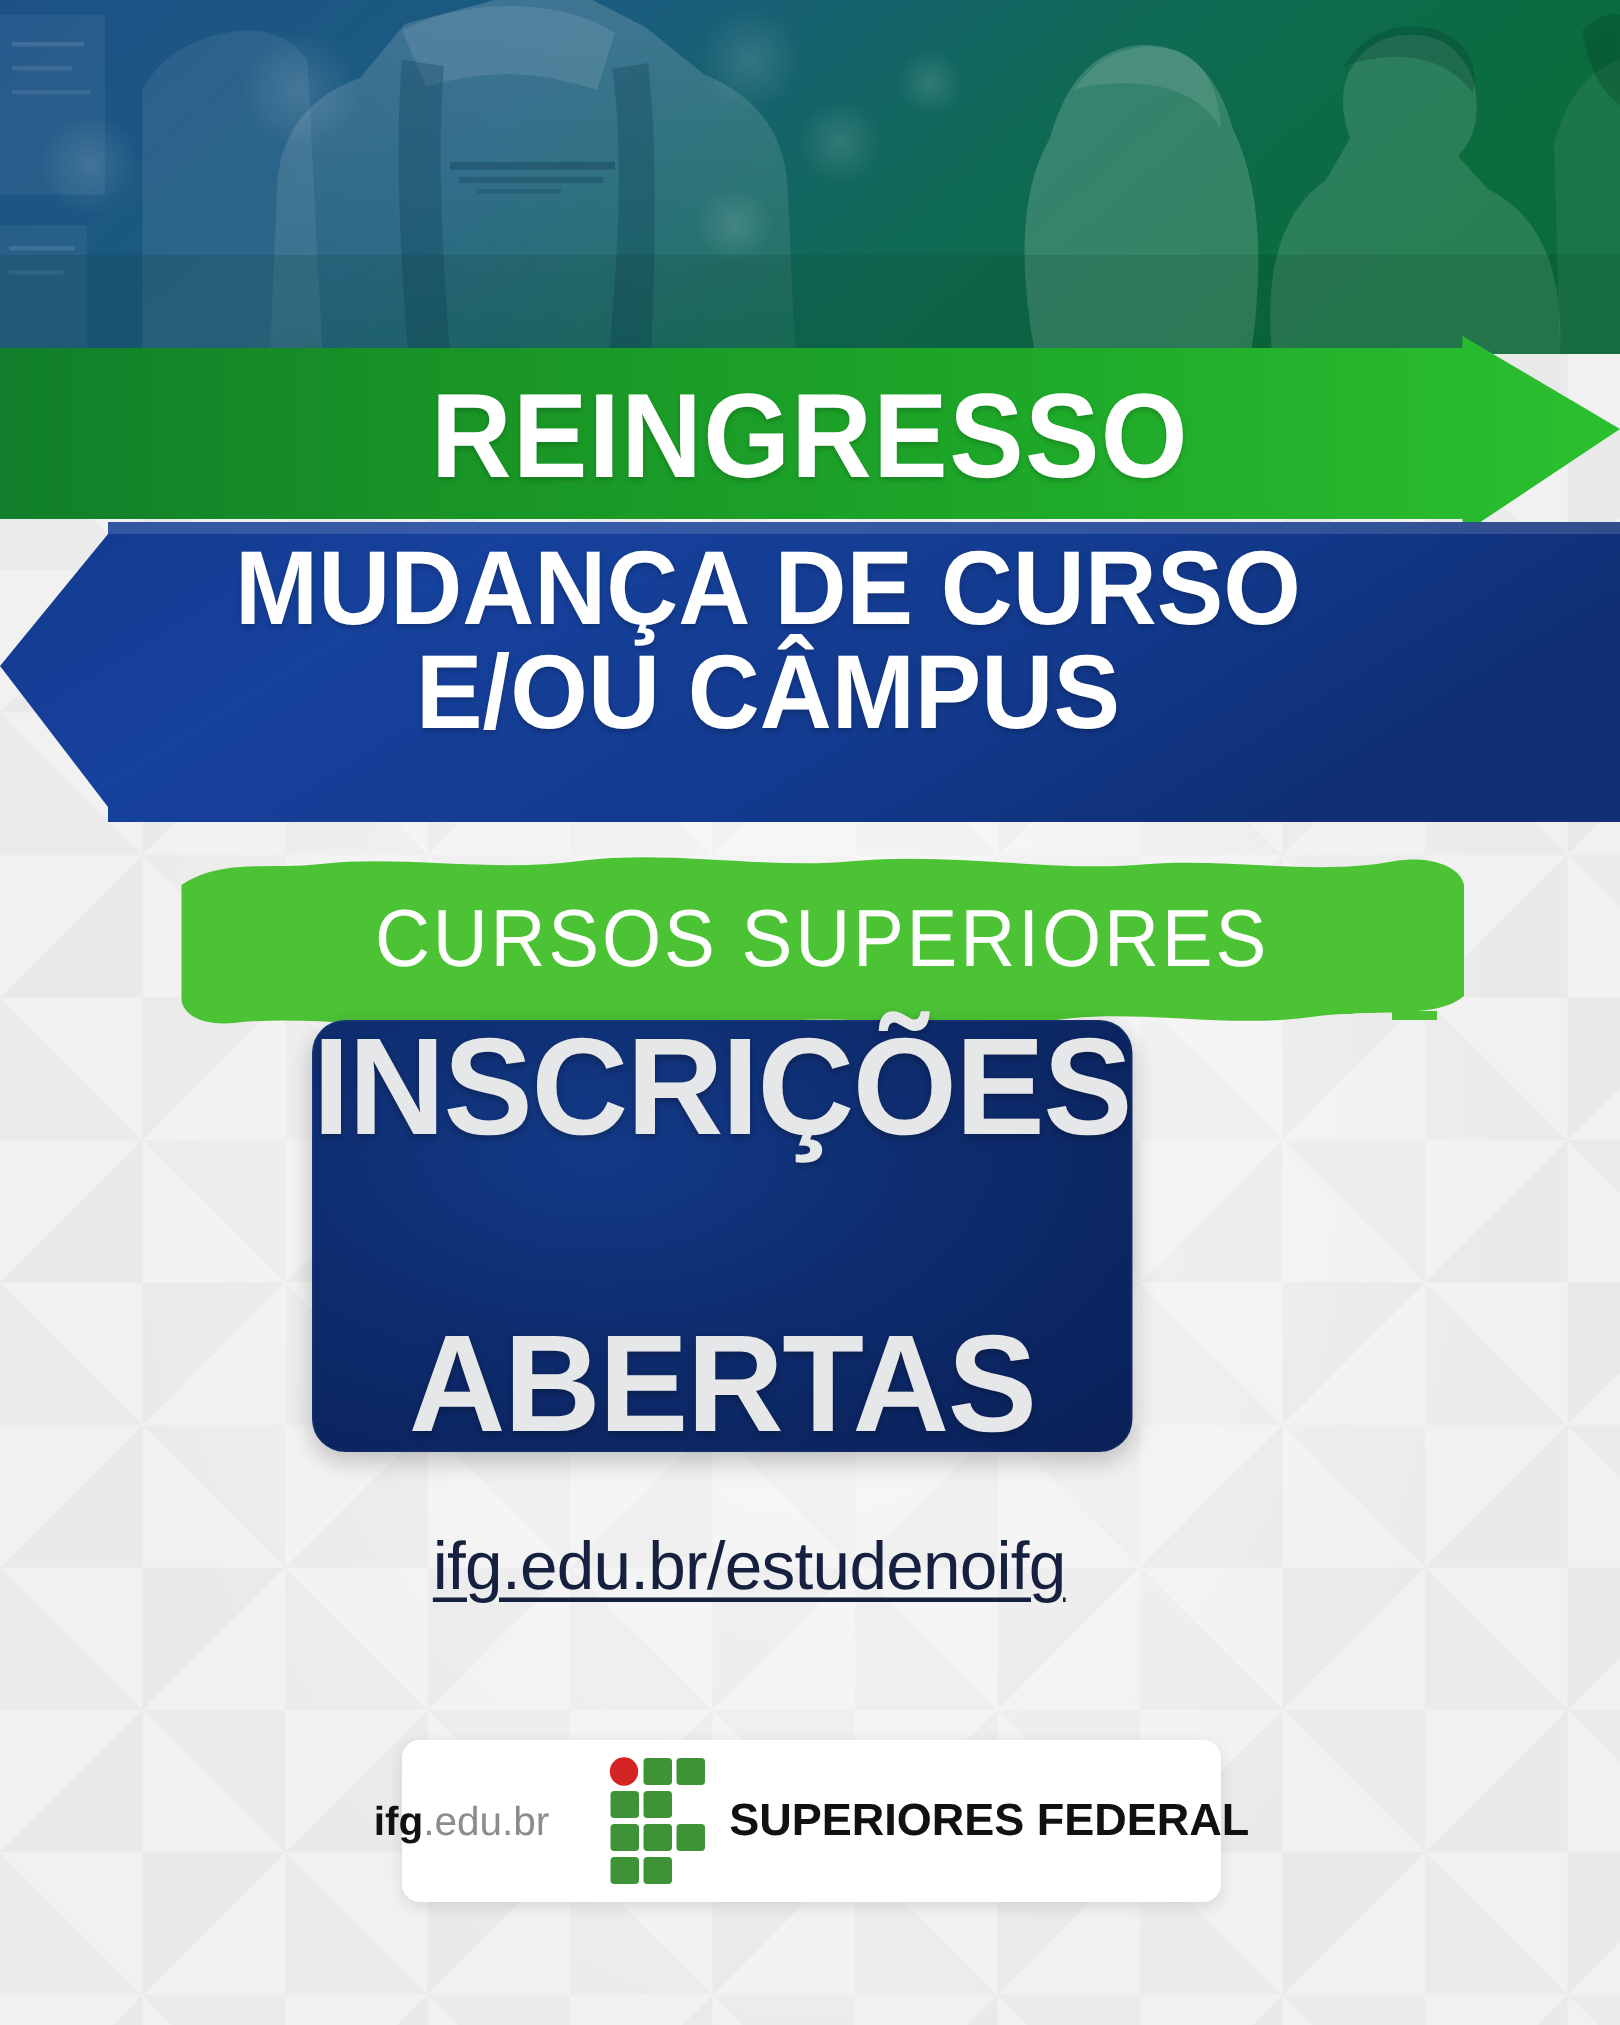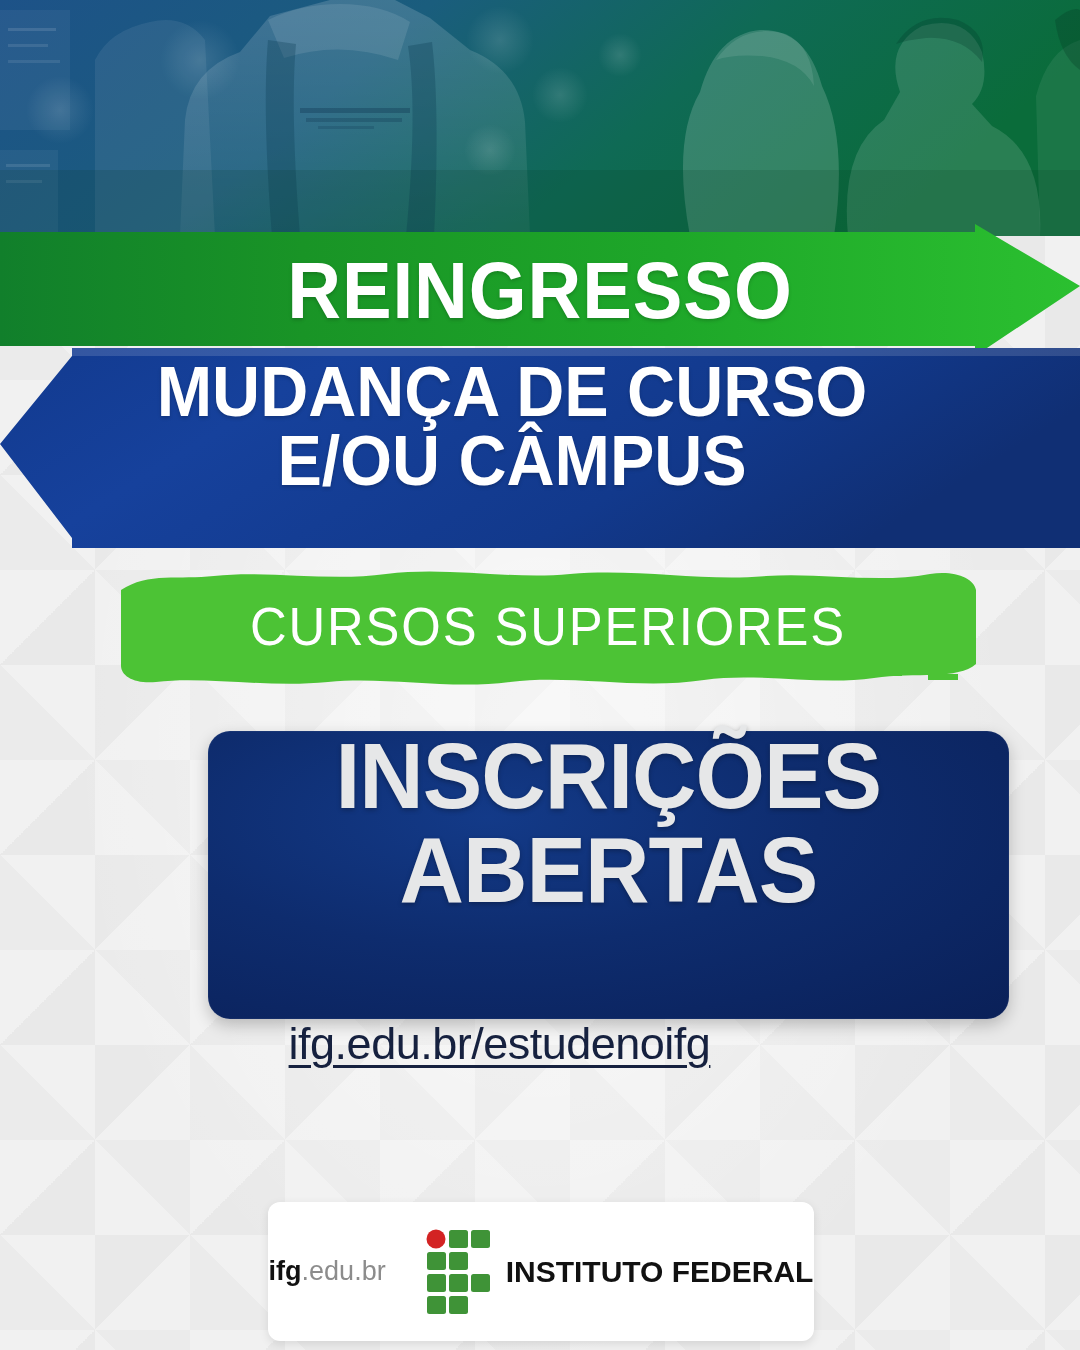--- a/index.html
+++ b/index.html
@@ -128,32 +128,32 @@
     color: #ffffff;
     font-size: 54px;
     font-weight: 400;
     letter-spacing: 2px;
     transform: scaleX(0.94);
   }
 
   
   .navy-box {
     position: absolute;
-    top: 731px;
+    top: 680px;
     left: 208px;
-    width: 801px;
+    width: 547px;
     height: 288px;
     border-radius: 22px;
     background: radial-gradient(ellipse at 35% 30%, #133a88 0%, #0e2c6e 45%, #0a2058 100%);
     box-shadow: 0 6px 16px rgba(0,0,0,0.22), inset 0 0 0 1px rgba(255,255,255,0.04);
     z-index: 6;
     display: flex;
     flex-direction: column;
     align-items: center;
-    justify-content: flex-start;
+    justify-content: space-between;
   }
   .navy-line {
     color: #e6e7e8;
     font-size: 92px;
     font-weight: 900;
     line-height: 0.98;
     letter-spacing: -1px;
     text-align: center;
     transform: scaleX(0.97);
     text-shadow: 0 2px 5px rgba(0,0,0,0.28);
@@ -176,30 +176,29 @@
     text-underline-offset: 6px;
     text-decoration-thickness: 3px;
   }
 
   
   .logo-card {
     position: absolute;
     top: 1160px;
     left: 268px;
     width: 546px;
-    height: 139px;
+    height: 108px;
     background: #ffffff;
     border-radius: 12px;
     box-shadow: 0 3px 10px rgba(0,0,0,0.10);
     z-index: 6;
     display: flex;
     align-items: center;
     justify-content: center;
     gap: 40px;
-    margin-top: 42px;
   }
   .ifg-url {
     font-size: 27px;
     color: #8c8c8c;
     letter-spacing: 0px;
     white-space: nowrap;
   }
   .ifg-url b { color: #111111; font-weight: 700; }
 
   .if-lockup {
@@ -378,19 +377,19 @@
         <rect x="23" y="23" width="19" height="18" rx="2.5" fill="#3f9337"></rect>
 
         <rect x="1" y="45" width="19" height="18" rx="2.5" fill="#3f9337"></rect>
         <rect x="23" y="45" width="19" height="18" rx="2.5" fill="#3f9337"></rect>
         <rect x="45" y="45" width="19" height="18" rx="2.5" fill="#3f9337"></rect>
 
         <rect x="1" y="67" width="19" height="18" rx="2.5" fill="#3f9337"></rect>
         <rect x="23" y="67" width="19" height="18" rx="2.5" fill="#3f9337"></rect>
       </svg>
       <div class="if-words">
-        <div class="l1">INSTITUTO FEDERAL</div>
+        <div class="l1">SUPERIORES FEDERAL</div>
       </div>
     </div>
 
   </div>
 
 </div>
 
 </body></html>

